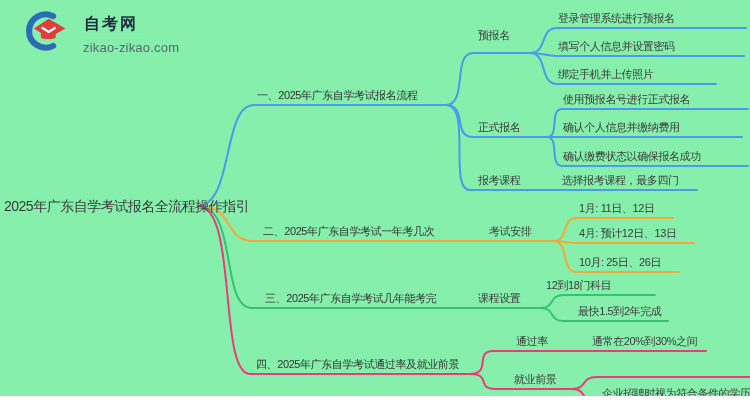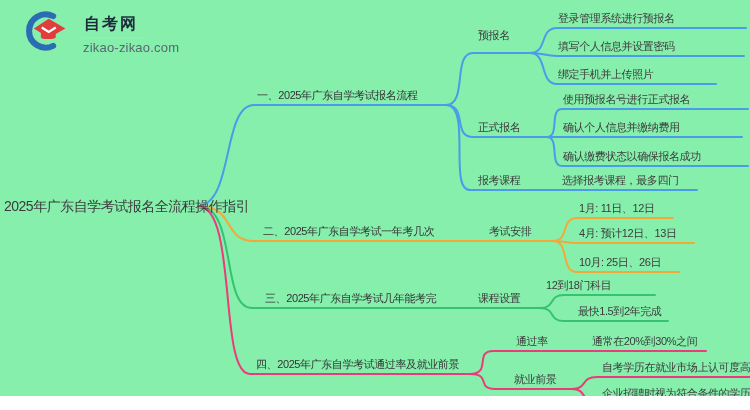--- a/index.html
+++ b/index.html
@@ -92,16 +92,15 @@
   <div class="node" style="left:563px;top:120px">确认个人信息并缴纳费用</div>
   <div class="node" style="left:563px;top:92px">使用预报名号进行正式报名</div>
   <div class="node" style="left:563px;top:149px">确认缴费状态以确保报名成功</div>
   <div class="node" style="left:562px;top:173px">选择报考课程，最多四门</div>
   <div class="node" style="left:579px;top:201px">1月: 11日、12日</div>
   <div class="node" style="left:579px;top:226px">4月: 预计12日、13日</div>
   <div class="node" style="left:579px;top:255px">10月: 25日、26日</div>
   <div class="node" style="left:546px;top:278px">12到18门科目</div>
   <div class="node" style="left:578px;top:304px">最快1.5到2年完成</div>
   <div class="node" style="left:592px;top:334px">通常在20%到30%之间</div>
-  <div class="node" style="left:602px;top:360px">自考学历在就业市场上认可度高</div>
   <div class="node" style="left:602px;top:386px">企业招聘时视为符合条件的学历</div>
 
 </div>
 
 </body></html>

